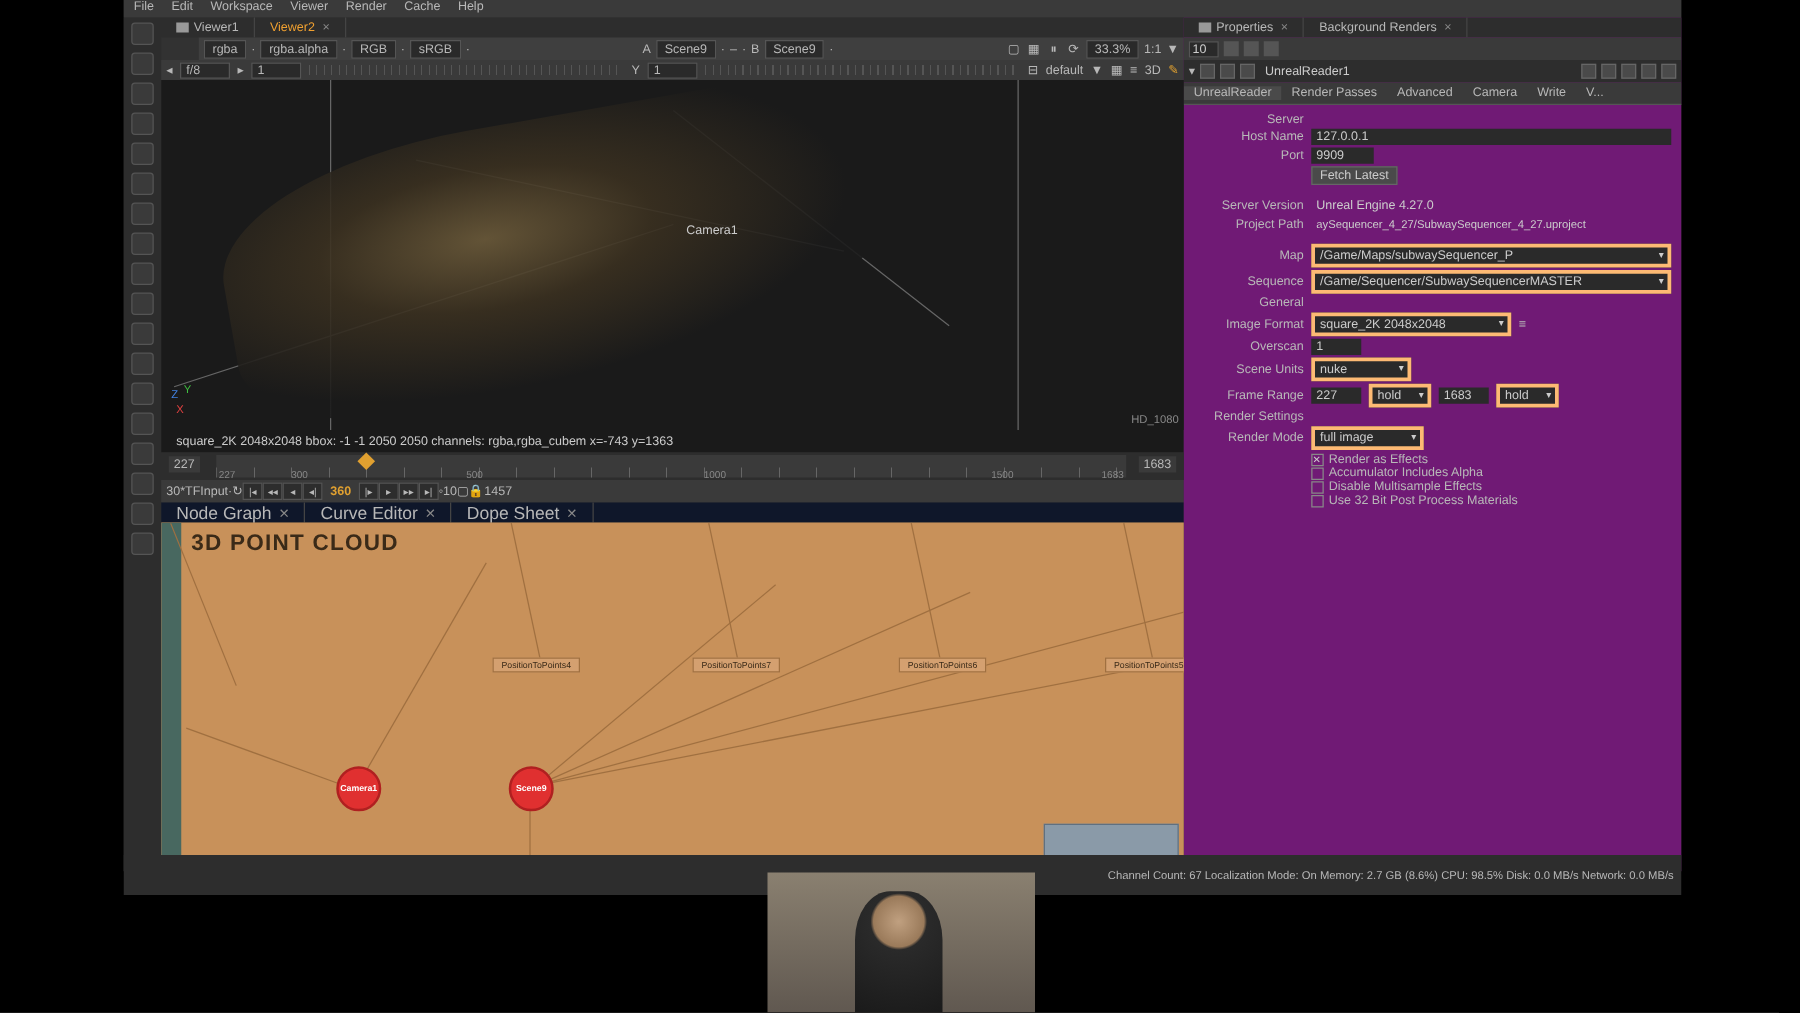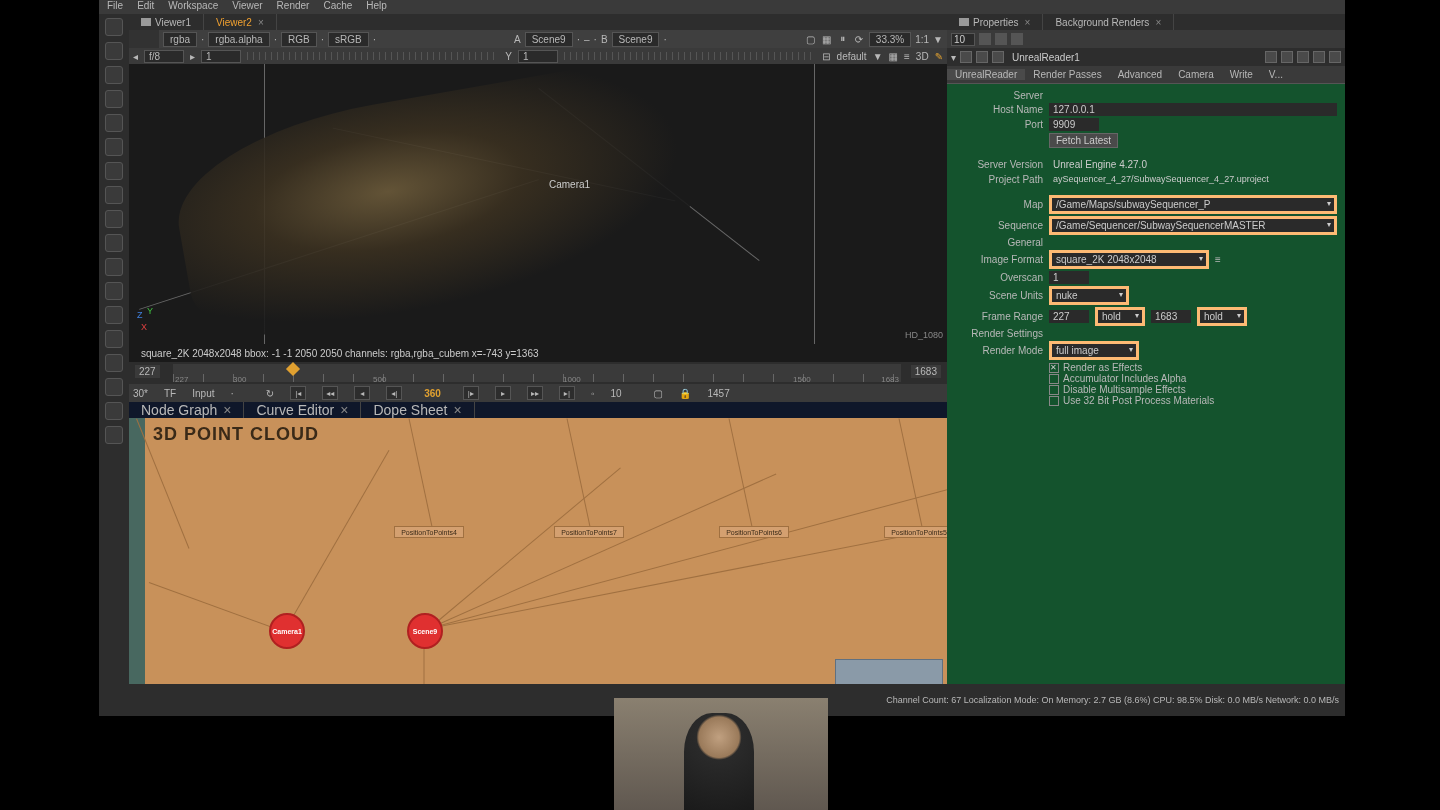--- a/index.html
+++ b/index.html
@@ -45,35 +45,35 @@
 .viewer-status { height: 18px; background: #1a1a1a; color: #ccc; font-size: 10px; padding: 2px 12px; display: flex; align-items: center; }
 
 .timeline { height: 22px; background: #2d2d2d; position: relative; }
 .timeline-track { position: absolute; left: 44px; right: 46px; top: 2px; height: 18px; background: #3a3a3a; }
 .timeline-ticks { position: absolute; left: 0; right: 0; bottom: 0; height: 8px; background: repeating-linear-gradient(90deg, #666 0, #666 1px, transparent 1px, transparent 30px); }
 .timeline-label { position: absolute; font-size: 8px; color: #888; bottom: -2px; }
 .timeline-start { position: absolute; left: 6px; top: 3px; color: #b8b8b8; font-size: 10px; background: #3a3a3a; padding: 1px 4px; }
 .timeline-end { position: absolute; right: 6px; top: 3px; color: #b8b8b8; font-size: 10px; background: #3a3a3a; padding: 1px 4px; }
 .playhead { position: absolute; left: 115px; top: 0; width: 10px; height: 10px; background: #e0a030; transform: rotate(45deg); }
 
-.playback { height: 18px; background: #3a3a3a; display: flex; align-items: center; font-size: 10px; color: #b8b8b8; padding: 0 4px; gap: 16px; }
+.playback { height: 18px; background: #3a3a3a; display: flex; align-items: center; font-size: 10px; color: #b8b8b8; padding: 0 4px; gap: 0; }
 .play-btn { width: 16px; height: 14px; background: #2d2d2d; border: 1px solid #555; display: flex; align-items: center; justify-content: center; font-size: 8px; }
 .cur-frame { color: #e0a030; font-weight: bold; padding: 0 6px; }
 
 .node-tabs { height: 16px; background: #0f172a; display: flex; align-items: center; font-size: 14px; }
 
 .node-graph { flex: 1; background: #c8915a; position: relative; overflow: hidden; }
 .ng-title { position: absolute; left: 24px; top: 6px; font-size: 18px; font-weight: 900; color: #3a2a18; letter-spacing: 1px; }
 .ng-node { position: absolute; width: 36px; height: 36px; background: #e03030; border-radius: 50%; border: 2px solid #b02020; display: flex; align-items: center; justify-content: center; font-size: 7px; color: #fff; font-weight: bold; }
 .ng-small-node { position: absolute; width: 70px; height: 12px; background: #d4a070; border: 1px solid #a07040; font-size: 7px; color: #3a2a18; display: flex; align-items: center; justify-content: center; }
 .ng-wire { position: absolute; height: 1px; background: #a07040; transform-origin: left center; }
 .ng-minimap { position: absolute; right: 4px; bottom: 4px; width: 108px; height: 34px; background: #8a9aa8; border: 1px solid #607080; }
 .ng-sidebar { position: absolute; left: 0; top: 0; width: 16px; height: 100%; background: #486860; }
 
-.properties { width: 398px; background: #14532d; display: flex; flex-direction: column; font-size: 10px; color: #b8b8b8; }
+.properties { width: 398px; background: #701a75; display: flex; flex-direction: column; font-size: 10px; color: #b8b8b8; }
 .prop-tabs { height: 16px; background: #2d2d2d; display: flex; align-items: center; }
 .prop-toolbar { height: 18px; background: #3a3a3a; display: flex; align-items: center; padding: 0 4px; gap: 4px; }
 .prop-toolbar input { background: #2a2a2a; border: 1px solid #555; color: #ccc; width: 24px; font-size: 10px; padding: 0 2px; }
 .prop-icon { width: 12px; height: 12px; background: #555; }
 .node-header { height: 18px; background: #2d2d2d; display: flex; align-items: center; padding: 0 4px; gap: 4px; }
 .node-header .title { color: #ccc; padding: 0 4px; }
 .node-header .hicon { width: 12px; height: 12px; background: #4a4a4a; border: 1px solid #666; }
 .prop-subtabs { height: 18px; background: #3a3a3a; display: flex; align-items: center; border-bottom: 1px solid #555; }
 .prop-subtab { padding: 0 8px; color: #b8b8b8; }
 .prop-subtab.active { background: #4a4a4a; }

